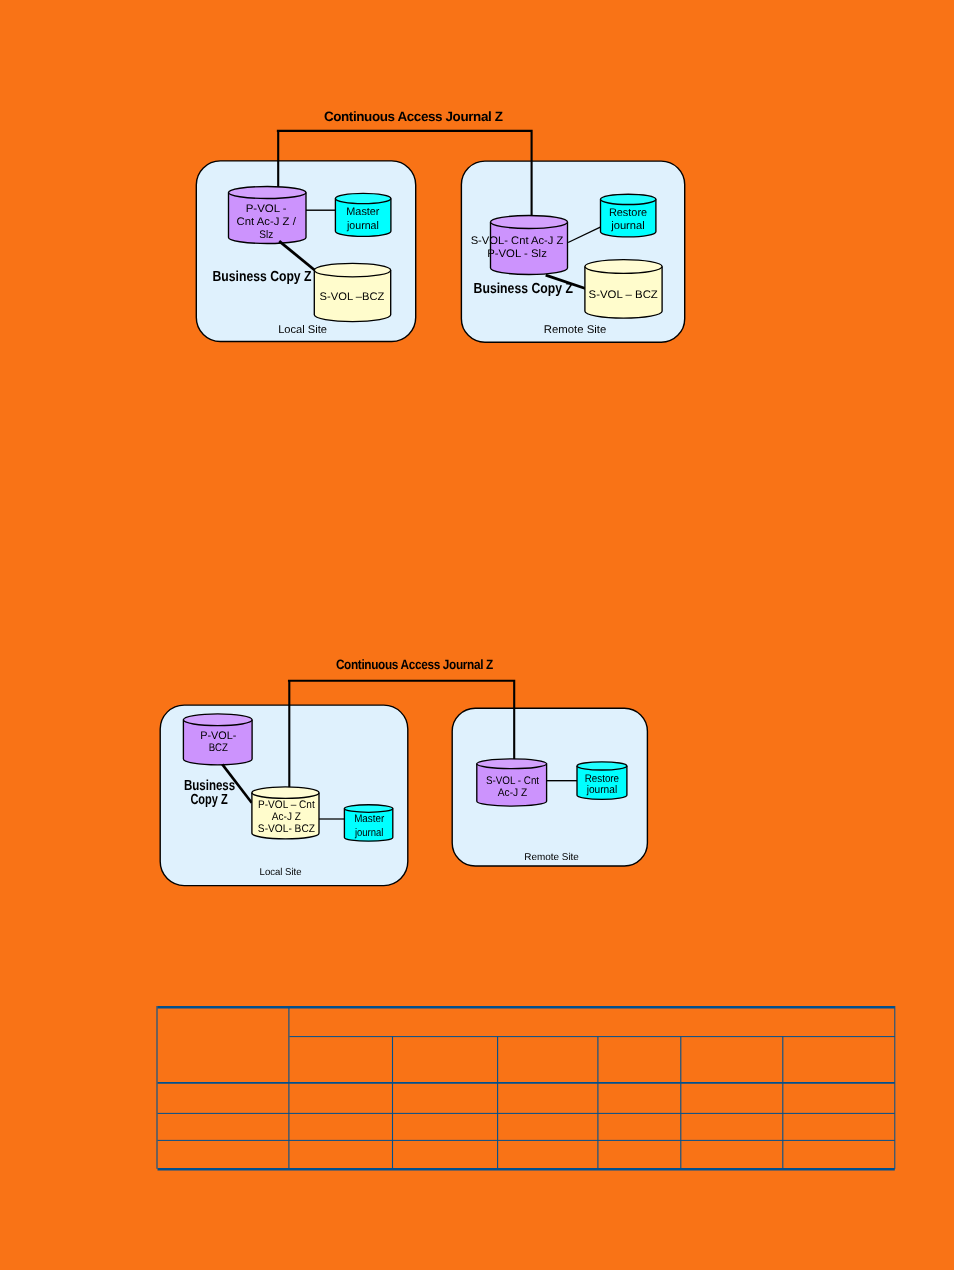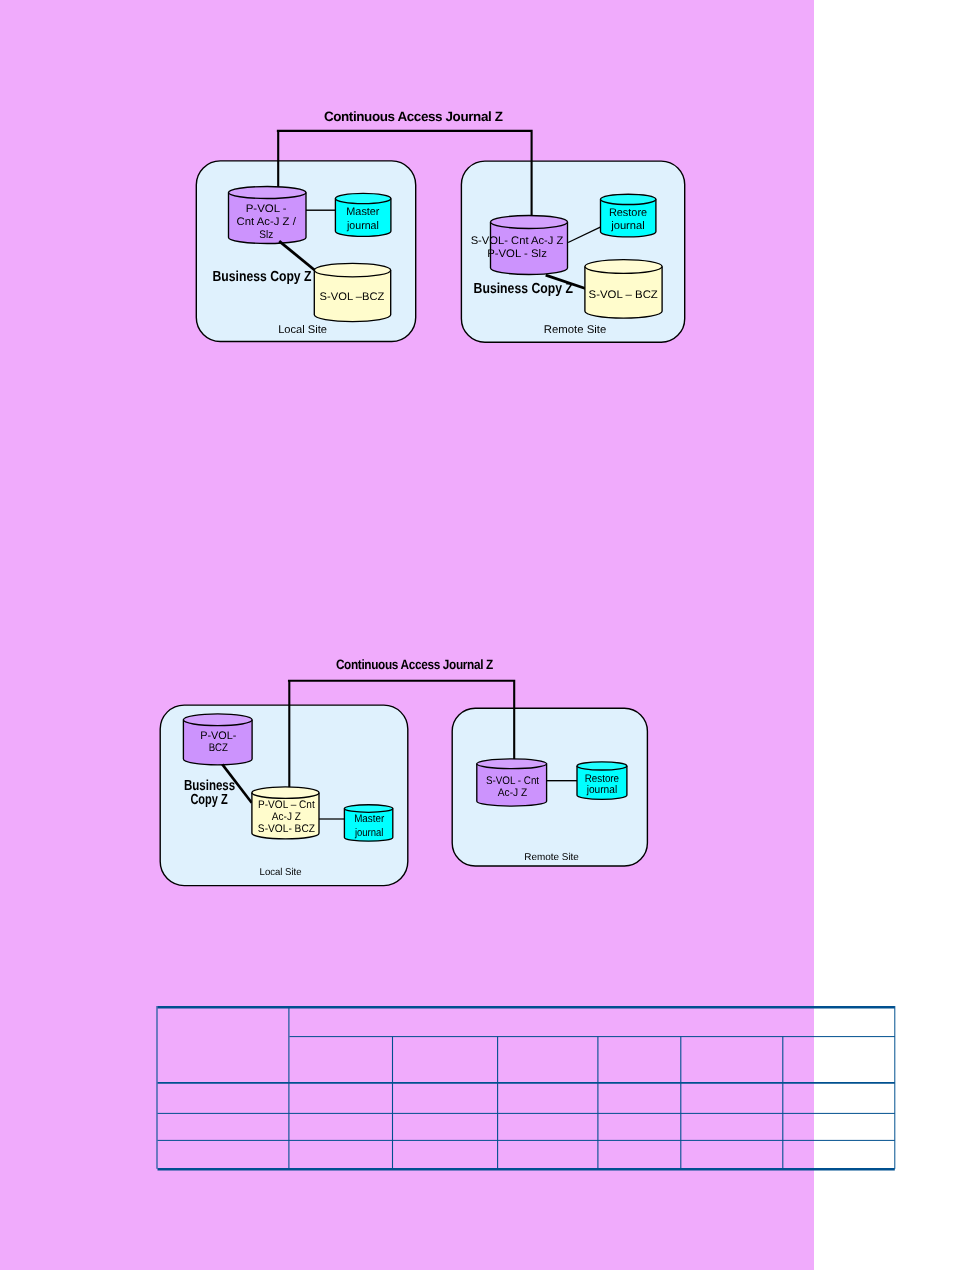--- a/index.html
+++ b/index.html
@@ -1,18 +1,18 @@
 <!DOCTYPE html>
 <html><head>
 <meta charset="utf-8">
 <title>Continuous Access Journal Z</title>
 <style>
   html,body{margin:0;padding:0;background:#fff;}
   body{width:954px;height:1270px;font-family:"Liberation Sans",sans-serif;overflow:hidden;}
-  .page{position:relative;width:814px;height:1270px;background:#f0abfc;opacity:0.999;}
+  .page{position:relative;width:954px;height:1270px;background:#f97316;opacity:0.999;}
   svg{display:block;position:absolute;left:0;top:0;overflow:visible;}
   text{font-family:"Liberation Sans",sans-serif;fill:#000;-webkit-font-smoothing:antialiased;text-rendering:geometricPrecision;}
   .diagram-title{font-size:13.5px;font-weight:bold;letter-spacing:-0.4px;}
   .site-caption{font-size:11.2px;}
   .site-caption-sm{font-size:9.9px;}
   .rel-label{font-size:14.6px;font-weight:bold;}
   .cyl-label{font-size:11px;}
   #tblsvg text{font-size:11px;}
 </style>
 </head>

